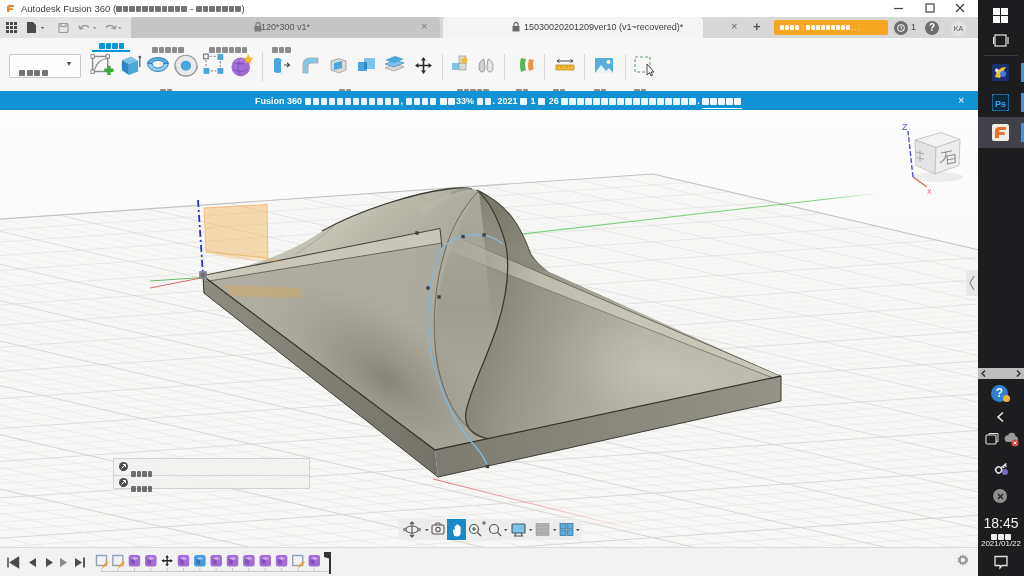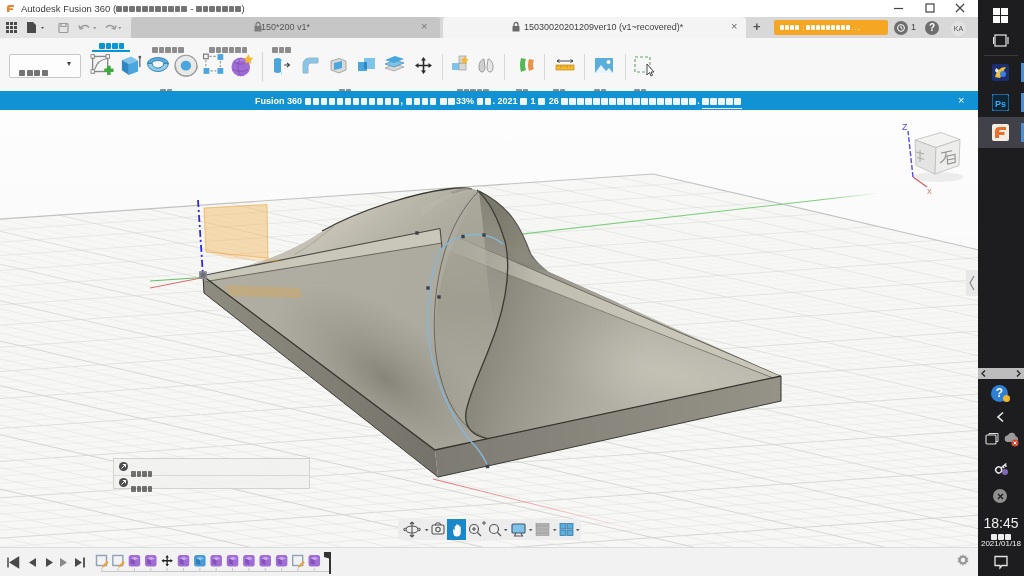--- a/index.html
+++ b/index.html
@@ -378,25 +378,25 @@
       <path d="M88 6 l3.5 0 l-1.75 2.2 z" fill="#9a9a9a"></path>
     <path d="M110 8 a5 4.5 0 0 0 -9 -1.5 M110 8 l1 -3.5 M110 8 l-3.5 -0.8" stroke="#9a9a9a" stroke-width="1.3" fill="none"></path>
       <path d="M113 6 l3.5 0 l-1.75 2.2 z" fill="#9a9a9a"></path>
   </svg>
 
   <div class="abs" style="left:131px;top:0;width:309px;height:21px;background:#c6c6c6;border-radius:4px 4px 0 0">
     <svg class="abs" style="left:122px;top:4px" width="10" height="12" viewBox="0 0 10 12">
         <rect x="1.5" y="5" width="7" height="5.5" rx="0.5" fill="#7c7c7c"></rect>
         <path d="M3 5 v-1.5 a2 2 0 0 1 4 0 V5" fill="none" stroke="#7c7c7c" stroke-width="1.3"></path>
       </svg>
-    <span class="abs" style="left:130px;top:5px;font-size:9px;color:#555">150*200 v1*</span>
+    <span class="abs" style="left:130px;top:5px;font-size:9px;color:#555">120*300 v1*</span>
     <span class="abs" style="left:290px;top:3px;font-size:11px;color:#777">×</span>
   </div>
 
-  <div class="abs" style="left:443px;top:0;width:303px;height:21px;background:#f4f4f4;border-radius:4px 4px 0 0">
+  <div class="abs" style="left:443px;top:0;width:260px;height:21px;background:#f4f4f4;border-radius:4px 4px 0 0">
     <svg class="abs" style="left:68px;top:4px" width="10" height="12" viewBox="0 0 10 12">
         <rect x="1.5" y="5" width="7" height="5.5" rx="0.5" fill="#6a6a6a"></rect>
         <path d="M3 5 v-1.5 a2 2 0 0 1 4 0 V5" fill="none" stroke="#6a6a6a" stroke-width="1.3"></path>
       </svg>
     <span class="abs" style="left:81px;top:5px;font-size:9px;color:#3e3e3e">15030020201209ver10 (v1~recovered)*</span>
     <span class="abs" style="left:288px;top:3px;font-size:11px;color:#666">×</span>
   </div>
   <span class="abs" style="left:753px;top:2px;font-size:13px;color:#555;font-weight:bold">+</span>
   <div class="abs" style="left:774px;top:3px;width:114px;height:15px;background:#f5a623;border-radius:2px;color:#fff;font-size:8px;line-height:15px;padding-left:6px;white-space:nowrap"><i class="cj wt" style="width:4px;height:5px;margin-right:1px"></i><i class="cj wt" style="width:4px;height:5px;margin-right:1px"></i><i class="cj wt" style="width:4px;height:5px;margin-right:1px"></i><i class="cj wt" style="width:4px;height:5px;margin-right:1px"></i><span style="margin:0 2px">:</span><i class="cj wt" style="width:4px;height:5px;margin-right:1px"></i><i class="cj wt" style="width:4px;height:5px;margin-right:1px"></i><i class="cj wt" style="width:4px;height:5px;margin-right:1px"></i><i class="cj wt" style="width:4px;height:5px;margin-right:1px"></i><i class="cj wt" style="width:4px;height:5px;margin-right:1px"></i><i class="cj wt" style="width:4px;height:5px;margin-right:1px"></i><i class="cj wt" style="width:4px;height:5px;margin-right:1px"></i><i class="cj wt" style="width:4px;height:5px;margin-right:1px"></i><i class="cj wt" style="width:4px;height:5px;margin-right:1px"></i><span style="letter-spacing:1px">...</span></div>
   <div class="abs" style="left:894px;top:3.5px;width:14px;height:14px;border-radius:50%;background:#6e6e6e"></div>
@@ -745,21 +745,21 @@
         <path d="M9 9 h7 m-2 0 v2.5 m-2.5 -2.5 v2" stroke="#e4e4e4" stroke-width="1.5"></path>
       </g>
       <circle cx="13" cy="13" r="3" fill="#8a6fd0" opacity="0.9"></circle>
     </svg>
 <div class="abs" style="left:15px;top:489px;width:14px;height:14px;border-radius:50%;background:#8f8f8f"></div>
 <svg class="abs" style="left:18.5px;top:492.5px" width="7" height="7" viewBox="0 0 7 7">
       <path d="M1 1 l5 5 m0 -5 l-5 5" stroke="#1d1d1f" stroke-width="1.3"></path>
     </svg>
 <div class="abs" style="left:0;top:515px;width:46px;text-align:center;color:#f0f0f0;font-size:14px">18:45</div>
 <div class="abs" style="left:0;top:527px;width:46px;text-align:center"><i class="cj wt" style="width:6px;height:6.5px;margin-right:1px"></i><i class="cj wt" style="width:6px;height:6.5px;margin-right:1px"></i><i class="cj wt" style="width:6px;height:6.5px"></i></div>
-<div class="abs" style="left:0;top:539px;width:46px;text-align:center;color:#f0f0f0;font-size:8px">2021/01/18</div>
+<div class="abs" style="left:0;top:539px;width:46px;text-align:center;color:#f0f0f0;font-size:8px">2021/01/22</div>
 <svg class="abs" style="left:15px;top:554px" width="16" height="16" viewBox="0 0 16 16">
       <path d="M2 2.5 h12 v9 h-5 l-2 2.5 v-2.5 h-5 z" fill="none" stroke="#e4e4e4" stroke-width="1.3"></path>
     </svg>
 </div>
 
 <svg class="abs" style="left:954px;top:551px" width="18" height="18" viewBox="0 0 18 18">
     <path d="M9 3 l1 2 2-0.5 0.5 2 2 0.5 -1 2 1 2 -2 0.5 -0.5 2 -2 -0.5 -1 2 -1 -2 -2 0.5 -0.5 -2 -2 -0.5 1 -2 -1 -2 2 -0.5 0.5 -2 2 0.5 z" fill="#9a9a9a"></path>
     <circle cx="9" cy="9" r="2.2" fill="#f2f2f2"></circle>
   </svg>
 

